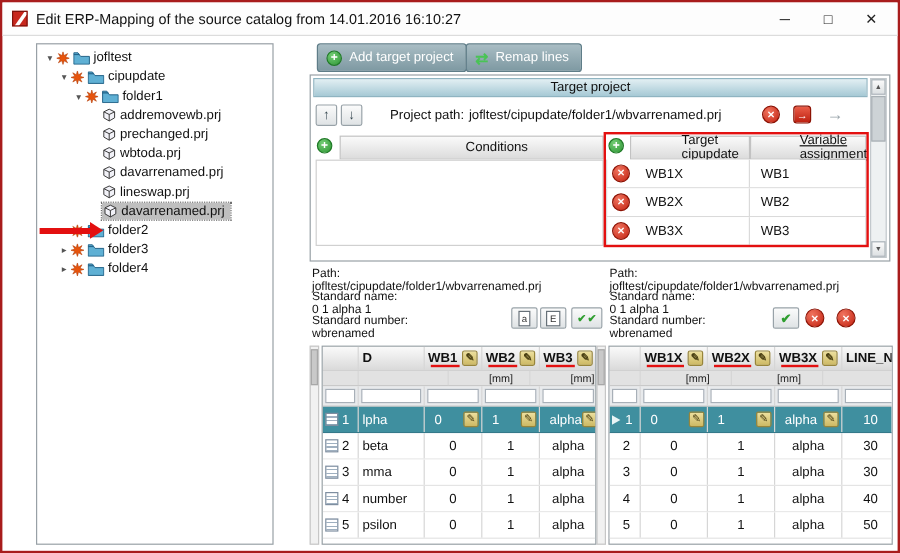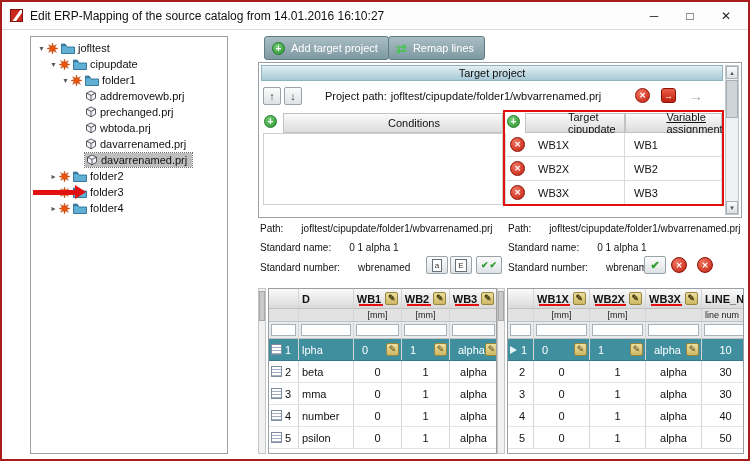--- a/index.html
+++ b/index.html
@@ -60,21 +60,21 @@
   .map-hd1{position:absolute;left:266px;top:50px;width:100px;height:20px;}
   .map-hd2{position:absolute;left:366px;top:50px;width:97px;height:20px;text-decoration:underline;}
   .map-rows{position:absolute;left:246px;top:70px;width:217px;}
   .map-row{height:24px;display:flex;align-items:center;background:#fff;border-bottom:1px solid #dadada;border-left:1px solid #dadada;border-right:1px solid #dadada;}
   .map-row .rx{margin:0 4px;}
   .mt{width:96px;height:100%;display:flex;align-items:center;padding-left:9px;border-right:1px solid #dadada;font-size:11px;}
   .ma{flex:1;height:100%;display:flex;align-items:center;padding-left:9px;font-size:11px;}
   .anno-rect{position:absolute;left:244px;top:47px;width:221px;height:96px;border:2px solid #e31010;z-index:5;pointer-events:none;}
 
   
-  .iline{position:absolute;font-size:10px;display:flex;gap:18px;white-space:nowrap;}
+  .iline{position:absolute;font-size:10px;display:flex;gap:0;white-space:nowrap;flex-direction:column;}
   #il1{left:258px;top:221px;} #il2{left:258px;top:240px;} #il3{left:258px;top:260px;}
   #ir1{left:506px;top:221px;} #ir2{left:506px;top:240px;} #ir3{left:506px;top:260px;}
   .ibtn{position:absolute;width:22px;height:18px;background:linear-gradient(#fbfbfb,#dfe3e5);border:1px solid #98a2a8;border-radius:2px;display:flex;align-items:center;justify-content:center;gap:1px;font-size:10px;}
   #ibtnA{left:424px;top:254px;} #ibtnE{left:448px;top:254px;} #ibtnCk{left:474px;top:254px;width:26px;} #ibtnCkR{left:642px;top:254px;}
   #irx1{left:669px;top:255px;} #irx2{left:695px;top:255px;}
   .ck{color:#2f9e2f;font-weight:bold;font-size:11px;}
   .ck2{color:#2f9e2f;font-weight:bold;font-size:9px;}
   .boxg{border:1px solid #667078;font-size:8px;line-height:9px;padding:1px 2px;background:#fff;color:#333;}
 
   
@@ -84,21 +84,21 @@
   #sbM{left:495px;top:286px;height:166px;}
   .tbl{position:absolute;top:286px;height:166px;border:1px solid #98a0a6;background:#fff;overflow:hidden;font-size:11px;}
   #tblL{left:266px;width:229px;}
   #tblR{left:505px;width:237px;}
   .trow{display:flex;}
   .cell{flex:0 0 auto;display:flex;align-items:center;justify-content:center;border-right:1px solid #d6d6d6;overflow:hidden;white-space:nowrap;height:100%;}
   .Lc0{width:30px}.Lc1{width:55px}.Lc2,.Lc3,.Lc4{width:48px}
   .Rc0{width:26px}.Rc1,.Rc2,.Rc3{width:56px}.Rc4{width:48px}
   .hrow{height:20px;background:linear-gradient(#fafafa,#dadada);border-bottom:1px solid #c2c2c2;font-weight:bold;}
   .hrow .cell{position:relative;}
-  .urow{height:13px;background:#e2e2e2;border-bottom:1px solid #c2c2c2;font-size:9px;color:#222;}
+  .urow{height:13px;background:#e2e2e2;border-bottom:1px solid #c2c2c2;font-size:9px;color:#222;gap:20px;}
   .frow{height:17px;background:#e8eaec;border-bottom:1px solid #c2c2c2;}
   .fin{display:block;flex:1;height:12px;margin:2px;background:#fff;border:1px solid #a8b0b8;}
   .drow{height:22px;background:#fff;border-bottom:1px solid #e4e4e4;}
   .drow.sel{background:#3f8f9f;color:#fff;border-bottom-color:#35798a;}
   .ru{position:absolute;bottom:2px;height:2px;background:#e31010;}
   .ruL{left:5px;width:24px;}
   .ruR{left:5px;width:31px;}
   .pen{flex:0 0 auto;width:13px;height:13px;background:linear-gradient(#ecdf9e,#cdb964);border:1px solid #97853b;border-radius:2px;color:#4a3f12;font-size:9px;line-height:11px;text-align:center;}
   .hpen{margin-left:4px;}
   .numc{justify-content:flex-start;padding-left:2px;gap:2px;}
@@ -210,20 +210,28 @@
     </div>
     <div class="ti prj">
       <span class="ic ic-cube">
           <svg viewBox="0 0 12 12">
             <use href="#sym-cube"></use>
           </svg>
         </span>
       <span class="lbl">davarrenamed.prj</span>
     </div>
     <div class="ti prj">
+      <span class="ic ic-cube">
+          <svg viewBox="0 0 12 12">
+            <use href="#sym-cube"></use>
+          </svg>
+        </span>
+      <span class="lbl">lineswap.prj</span>
+    </div>
+    <div class="ti prj">
       <span class="selwrap">
         <span class="ic ic-cube">
             <svg viewBox="0 0 12 12">
               <use href="#sym-cube"></use>
             </svg>
           </span>
         <span class="lbl">davarrenamed.prj</span>
       </span>
     </div>
     <div class="ti lvl1">

